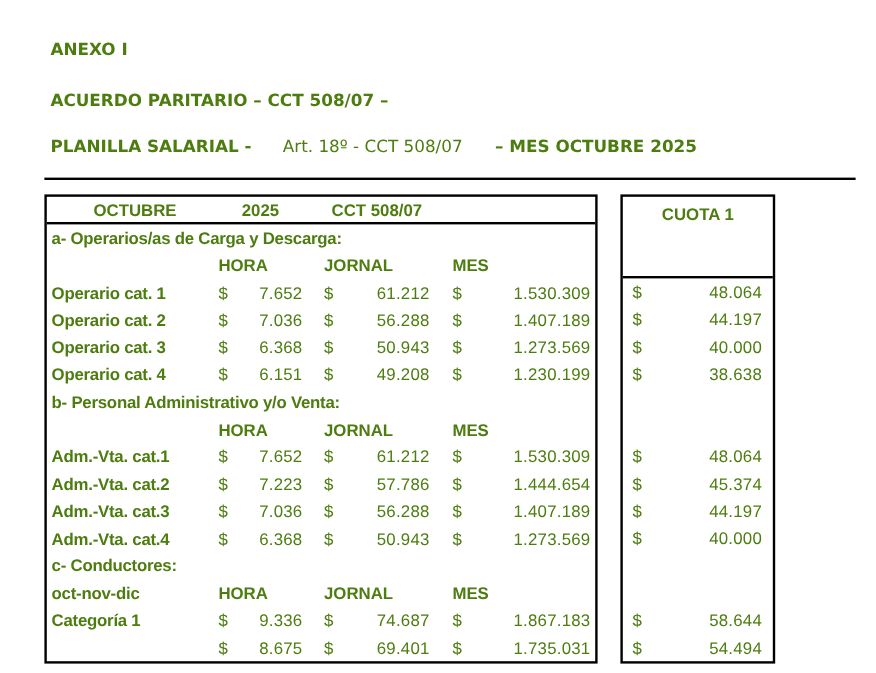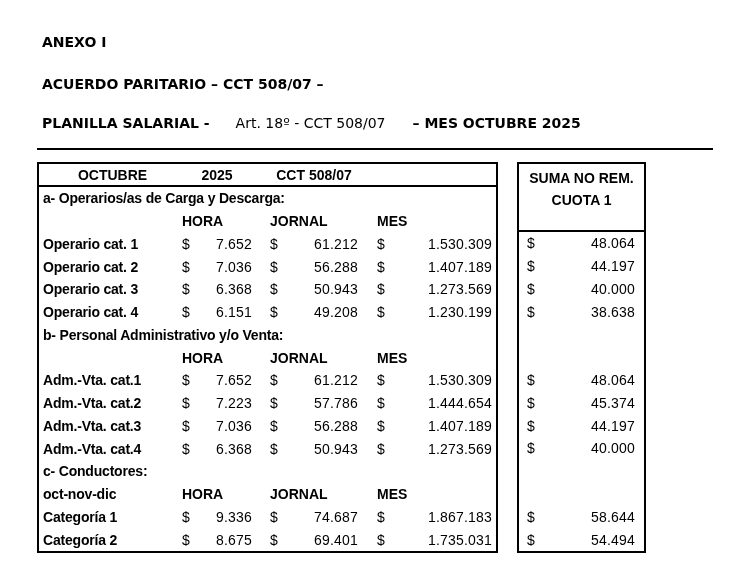--- a/index.html
+++ b/index.html
@@ -1,21 +1,21 @@
 <!DOCTYPE html>
 <html><head>
 <meta charset="utf-8">
 <style>
   html,body{margin:0;padding:0;background:#fff;}
   .page{
     position:relative;
     width:730px;height:561px;
     background:#ffffff;
     font-family:"Liberation Sans",sans-serif;
-    color:#000000;
+    color:#4d7c0f;
     overflow:hidden;
   }
   
   .hd{
     position:absolute;left:37px;
     font-family:"DejaVu Sans",sans-serif;
     font-weight:bold;font-size:14px;line-height:17px;
     padding-left:5px;white-space:nowrap;
   }
   .hd1{top:34px;}
@@ -255,40 +255,38 @@
             <span class="cur">$</span>
             <span class="val">74.687</span>
           </span>
         <span class="c6 money mes">
             <span class="cur">$</span>
             <span class="val">1.867.183</span>
           </span>
       </div>
 
       <div class="t-row">
-        <span class="c1 rlabel">Categoría 2</span>
         <span class="c2 money">
             <span class="cur">$</span>
             <span class="val">8.675</span>
           </span>
         <span class="c4 money">
             <span class="cur">$</span>
             <span class="val">69.401</span>
           </span>
         <span class="c6 money mes">
             <span class="cur">$</span>
             <span class="val">1.735.031</span>
           </span>
       </div>
 
     </div>
 
     <div class="tbl rbox">
       <div class="rhead">
-        <div>SUMA NO REM.</div>
         <div>CUOTA 1</div>
       </div>
 
       <div class="r-row">
           <span class="cur">$</span>
           <span class="val">48.064</span>
         </div>
       <div class="r-row">
           <span class="cur">$</span>
           <span class="val">44.197</span>

